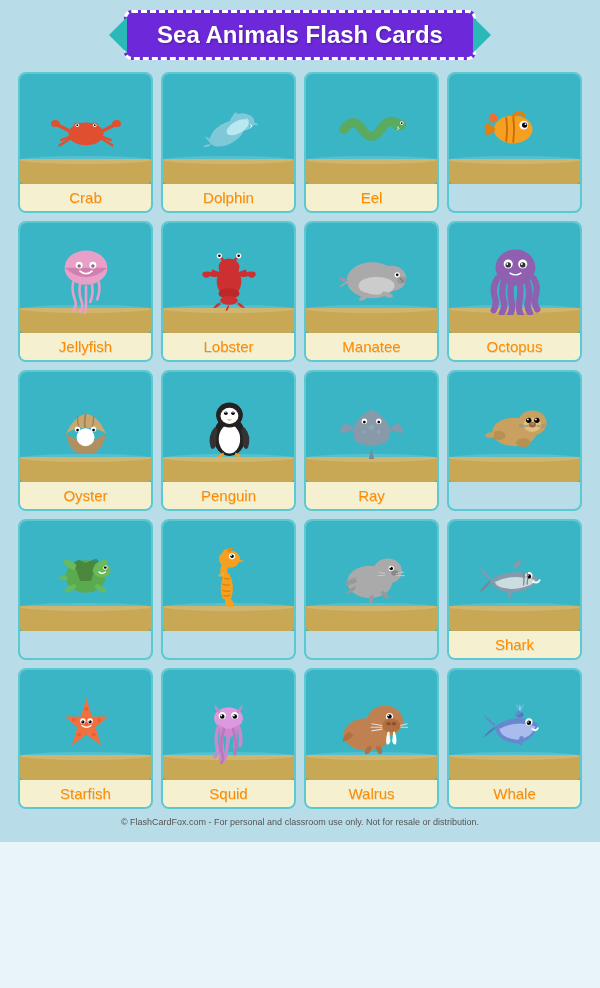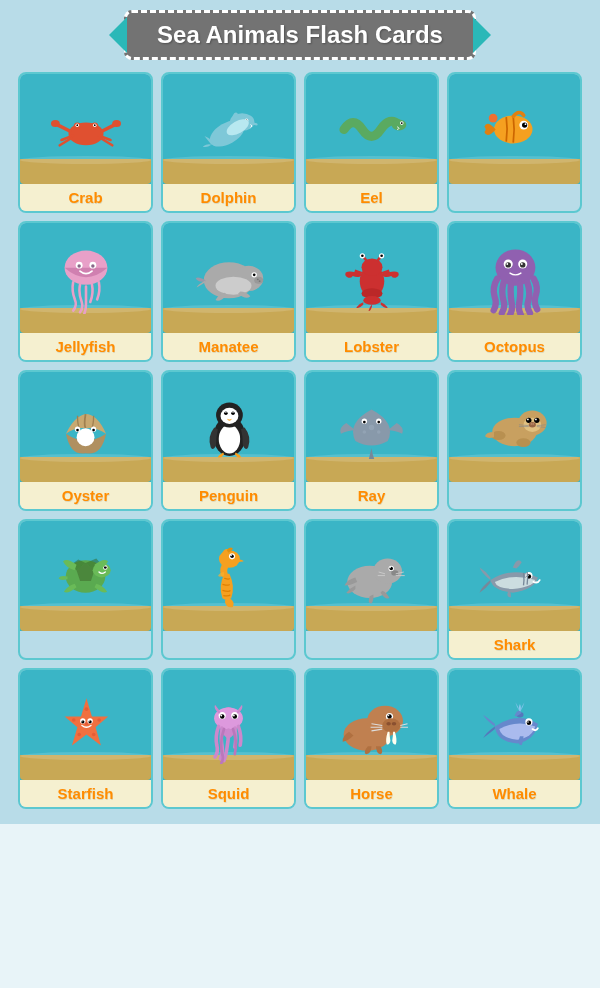--- a/index.html
+++ b/index.html
@@ -16,21 +16,21 @@
     .page-wrapper {
       width: 600px;
       background: #b8dce8;
       display: flex;
       flex-direction: column;
       align-items: center;
       padding: 10px 10px 15px;
     }
 
     .title-banner {
-      background: #737373;
+      background: #6d28d9;
       border: 3px dashed white;
       border-radius: 8px;
       padding: 8px 30px;
       margin-bottom: 12px;
       position: relative;
     }
 
     .title-banner::before,
     .title-banner::after {
       content: '';
@@ -109,21 +109,21 @@
       height: 8px;
       background: rgba(255,255,255,0.15);
       border-radius: 50%;
     }
 
     .card-label {
       background: #f5f0d0;
       text-align: center;
       padding: 5px 2px;
       font-size: 15px;
-      font-weight: bold;
+      font-weight: normal;
       color: #ff8c00;
       text-shadow: 0.5px 0.5px 0 rgba(0,0,0,0.1);
     }
 
     .footer-text {
       font-size: 9px;
       color: #555;
       text-align: center;
       margin-top: 8px;
     }
@@ -253,48 +253,20 @@
 
     <path d="M28 32 Q35 38 42 32" stroke="white" stroke-width="2" fill="none" stroke-linecap="round"></path>
   </svg>
           </div>
         </div>
         <div class="card-label">Jellyfish</div>
       </div>
       <div class="card">
         <div class="card-image">
           <div style="position:relative;z-index:2;display:flex;align-items:center;justify-content:center;width:100%;height:100%;">
-            <svg viewBox="0 0 80 75" width="72" height="68">
-
-    <ellipse cx="40" cy="40" rx="28" ry="20" fill="#aaaaaa"></ellipse>
-
-    <ellipse cx="62" cy="38" rx="16" ry="14" fill="#aaaaaa"></ellipse>
-
-    <circle cx="68" cy="34" r="3" fill="white"></circle>
-    <circle cx="68" cy="34" r="1.5" fill="black"></circle>
-
-    <ellipse cx="73" cy="40" rx="5" ry="4" fill="#999999"></ellipse>
-    <circle cx="72" cy="39" r="1" fill="#777777"></circle>
-    <circle cx="74" cy="41" r="1" fill="#777777"></circle>
-
-    <ellipse cx="45" cy="46" rx="20" ry="10" fill="#cccccc"></ellipse>
-
-    <path d="M38 56 Q30 65 25 62 Q28 56 35 54Z" fill="#aaaaaa"></path>
-    <path d="M50 55 Q58 64 63 60 Q59 54 53 53Z" fill="#aaaaaa" transform="rotate(-10 50 55)"></path>
-
-    <path d="M14 40 Q5 35 3 38 Q5 42 14 42Z" fill="#9999aa"></path>
-    <path d="M14 40 Q5 45 4 48 Q8 46 14 42Z" fill="#aaaaaa"></path>
-  </svg>
-          </div>
-        </div>
-        <div class="card-label">Manatee</div>
-      </div>
-      <div class="card">
-        <div class="card-image">
-          <div style="position:relative;z-index:2;display:flex;align-items:center;justify-content:center;width:100%;height:100%;">
             <svg viewBox="0 0 80 70" width="70" height="65">
 
     <ellipse cx="40" cy="38" rx="14" ry="18" fill="#cc3030"></ellipse>
 
     <ellipse cx="40" cy="22" rx="12" ry="10" fill="#cc3030"></ellipse>
 
     <line x1="34" y1="15" x2="30" y2="10" stroke="#cc3030" stroke-width="3"></line>
     <circle cx="29" cy="9" r="3" fill="white"></circle>
     <circle cx="29" cy="9" r="1.5" fill="black"></circle>
     <line x1="46" y1="15" x2="50" y2="10" stroke="#cc3030" stroke-width="3"></line>
@@ -314,20 +286,48 @@
     <path d="M40 67 Q38 73 36 72 Q38 66 40 65Z" fill="#cc3030"></path>
     <path d="M50 65 Q55 70 58 68 Q54 63 50 62Z" fill="#cc3030"></path>
   </svg>
           </div>
         </div>
         <div class="card-label">Lobster</div>
       </div>
       <div class="card">
         <div class="card-image">
           <div style="position:relative;z-index:2;display:flex;align-items:center;justify-content:center;width:100%;height:100%;">
+            <svg viewBox="0 0 80 75" width="72" height="68">
+
+    <ellipse cx="40" cy="40" rx="28" ry="20" fill="#aaaaaa"></ellipse>
+
+    <ellipse cx="62" cy="38" rx="16" ry="14" fill="#aaaaaa"></ellipse>
+
+    <circle cx="68" cy="34" r="3" fill="white"></circle>
+    <circle cx="68" cy="34" r="1.5" fill="black"></circle>
+
+    <ellipse cx="73" cy="40" rx="5" ry="4" fill="#999999"></ellipse>
+    <circle cx="72" cy="39" r="1" fill="#777777"></circle>
+    <circle cx="74" cy="41" r="1" fill="#777777"></circle>
+
+    <ellipse cx="45" cy="46" rx="20" ry="10" fill="#cccccc"></ellipse>
+
+    <path d="M38 56 Q30 65 25 62 Q28 56 35 54Z" fill="#aaaaaa"></path>
+    <path d="M50 55 Q58 64 63 60 Q59 54 53 53Z" fill="#aaaaaa" transform="rotate(-10 50 55)"></path>
+
+    <path d="M14 40 Q5 35 3 38 Q5 42 14 42Z" fill="#9999aa"></path>
+    <path d="M14 40 Q5 45 4 48 Q8 46 14 42Z" fill="#aaaaaa"></path>
+  </svg>
+          </div>
+        </div>
+        <div class="card-label">Manatee</div>
+      </div>
+      <div class="card">
+        <div class="card-image">
+          <div style="position:relative;z-index:2;display:flex;align-items:center;justify-content:center;width:100%;height:100%;">
             <svg viewBox="0 0 75 80" width="68" height="73">
 
     <ellipse cx="38" cy="28" rx="22" ry="20" fill="#9060b0"></ellipse>
 
     <circle cx="30" cy="24" r="5" fill="white"></circle>
     <circle cx="46" cy="24" r="5" fill="white"></circle>
     <circle cx="30" cy="25" r="3" fill="#333"></circle>
     <circle cx="46" cy="25" r="3" fill="#333"></circle>
     <circle cx="29" cy="24" r="1" fill="white"></circle>
     <circle cx="45" cy="24" r="1" fill="white"></circle>
@@ -664,21 +664,21 @@
 
     <path d="M58 42 Q55 52 57 56 Q60 57 61 52 Q60 46 60 42Z" fill="ivory"></path>
     <path d="M66 42 Q69 52 67 56 Q64 57 63 52 Q64 46 64 42Z" fill="ivory"></path>
 
     <path d="M15 42 Q7 47 8 53 Q14 52 20 46Z" fill="#b07040"></path>
     <path d="M36 58 Q30 65 34 67 Q40 66 40 58Z" fill="#b07040"></path>
     <path d="M50 58 Q54 65 50 67 Q45 66 45 58Z" fill="#b07040"></path>
   </svg>
           </div>
         </div>
-        <div class="card-label">Horse</div>
+        <div class="card-label">Walrus</div>
       </div>
       <div class="card">
         <div class="card-image">
           <div style="position:relative;z-index:2;display:flex;align-items:center;justify-content:center;width:100%;height:100%;">
             <svg viewBox="0 0 85 68" width="78" height="61">
 
     <path d="M20 35 Q45 18 68 32 Q65 50 45 54 Q22 52 20 35Z" fill="#6688cc"></path>
 
     <path d="M25 38 Q45 27 65 35 Q62 47 45 50 Q27 48 25 38Z" fill="#aabbee"></path>
 
@@ -700,13 +700,14 @@
     <path d="M42 23 Q46 14 50 20 Q47 22 44 24Z" fill="#6688cc"></path>
 
     <path d="M48 46 Q44 56 50 56 Q52 52 52 46Z" fill="#6688cc"></path>
   </svg>
           </div>
         </div>
         <div class="card-label">Whale</div>
       </div>
     </div>
 
+  <div class="footer-text">© FlashCardFox.com - For personal and classroom use only. Not for resale or distribution.</div>
 </div>
 
 </body></html>

